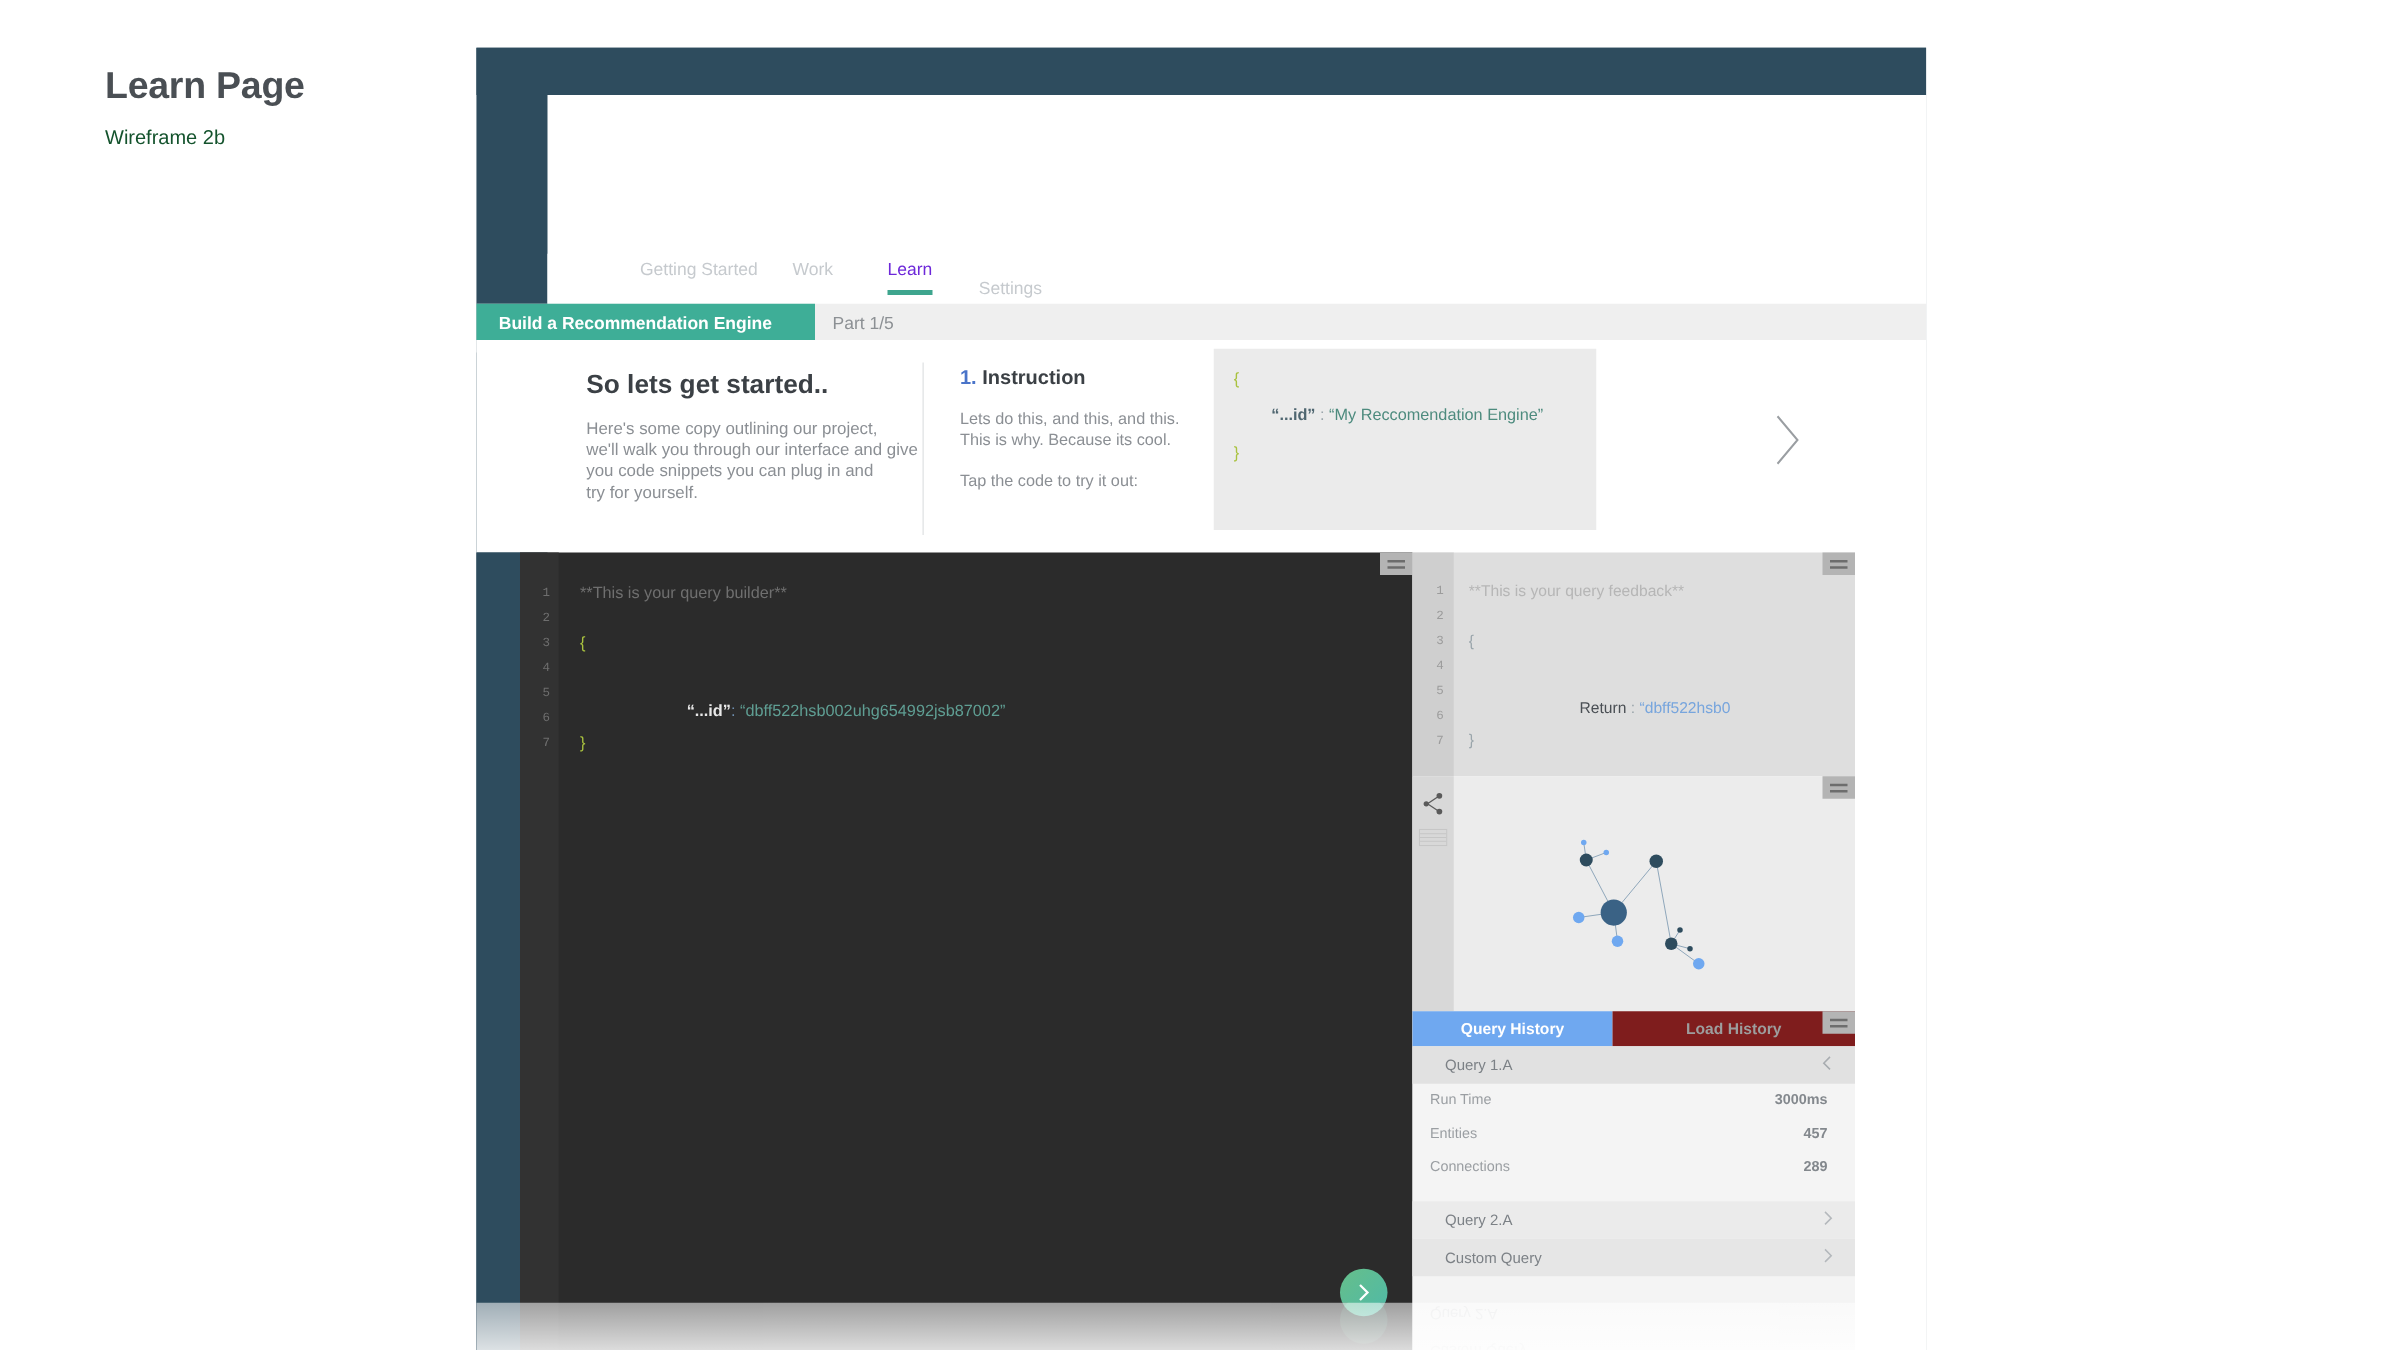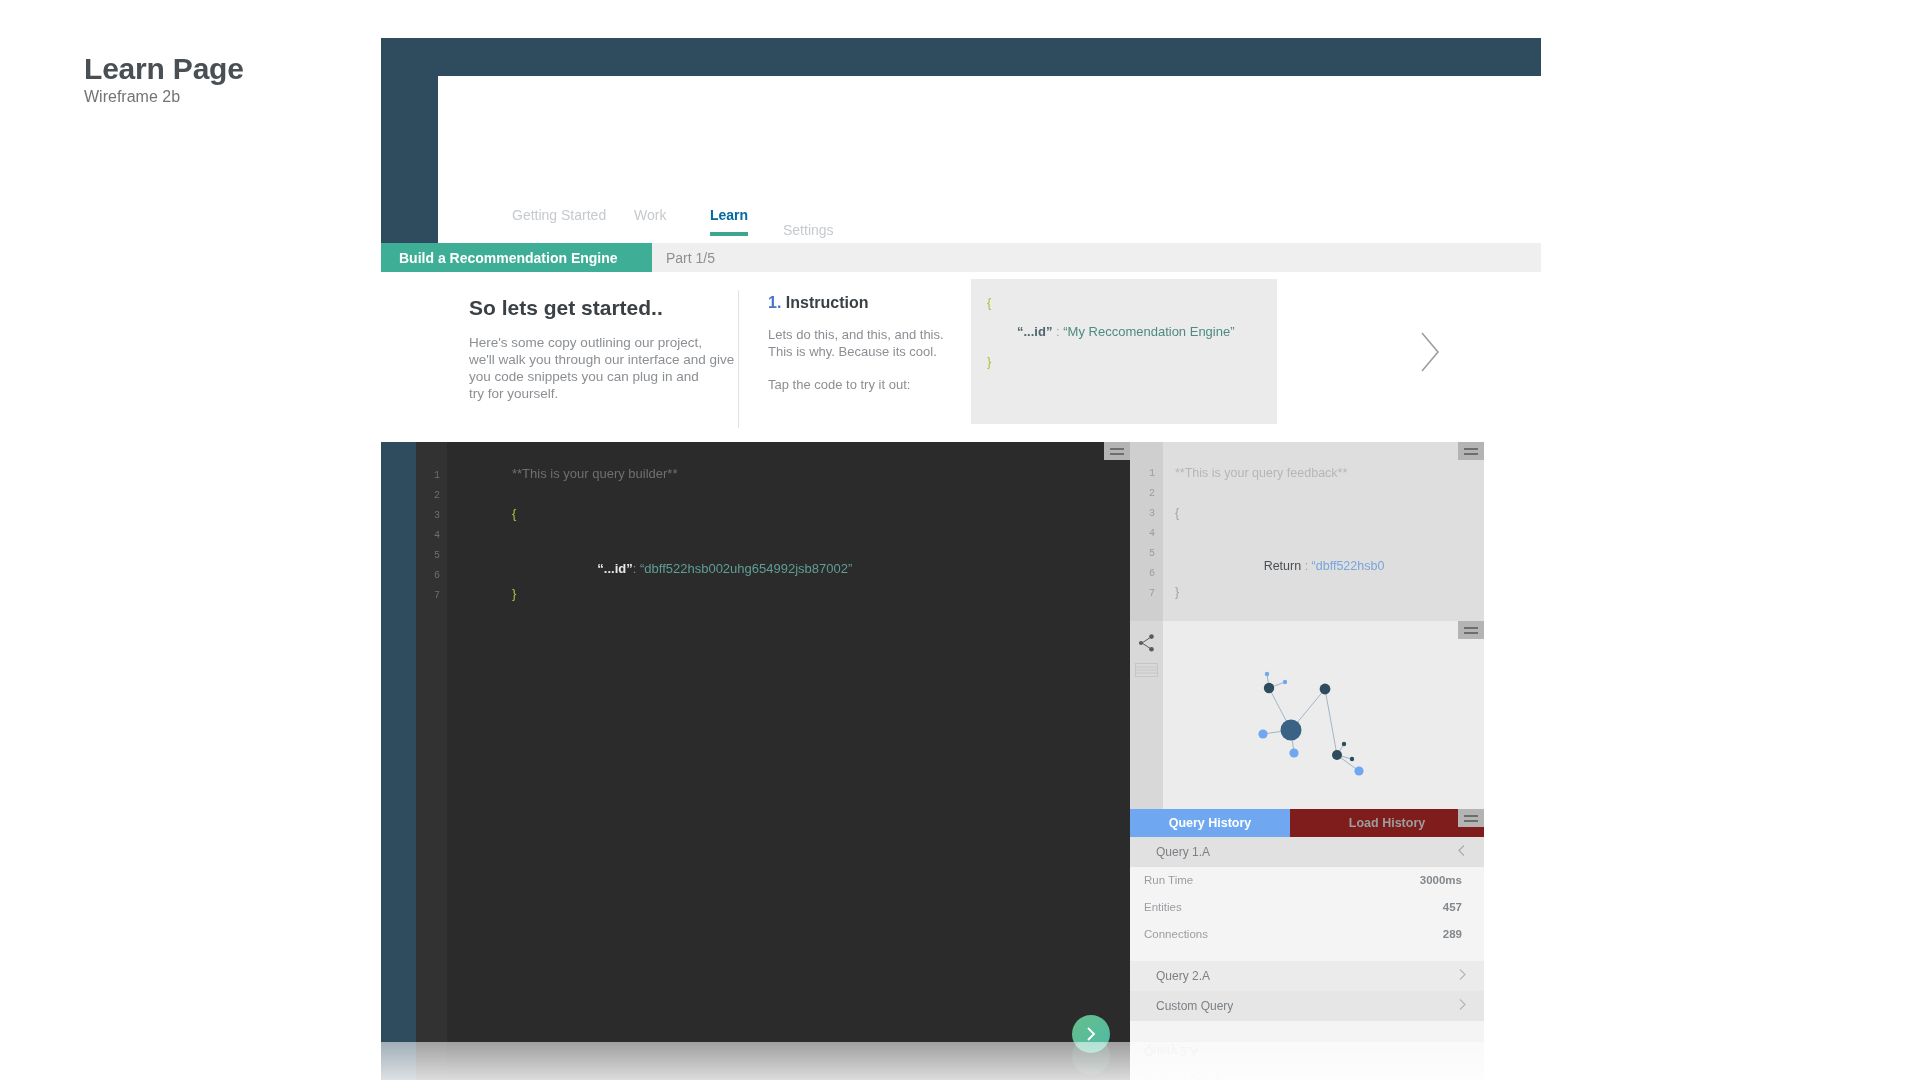--- a/index.html
+++ b/index.html
@@ -9,21 +9,21 @@
     font-family: "Liberation Sans", sans-serif;
     overflow: hidden;
   }
 
   
   .caption { position: absolute; left: 84px; top: 52px; }
   .caption-title {
     font-size: 30px; font-weight: bold; color: #4a4f54; letter-spacing: -0.2px;
   }
   .caption-sub {
-    font-size: 16px; color: #737373; margin-top: 2px; font-weight: normal;
+    font-size: 16px; color: #14532d; margin-top: 16px; font-weight: normal;
   }
 
   
   .app-window {
     position: absolute; left: 381px; top: 38px;
     width: 1160px; height: 1042px;
     overflow: hidden;
   }
 
   
@@ -57,21 +57,21 @@
 
   
   .tabs {
     position: absolute; left: 0; top: 127px; width: 100%; height: 40px;
     background: #fff;
   }
   .tab {
     position: absolute; top: 4px;
     font-size: 14px; color: #c6cace; cursor: pointer; white-space: nowrap;
   }
-  .tab.active { color: #0369a1; font-weight: bold; }
+  .tab.active { color: #6d28d9; font-weight: normal; }
   .tab.active::after {
     content: ""; position: absolute; left: 0; right: 0; bottom: -13px;
     height: 4px; background: #3ea58e;
   }
   .tab-0 { left: 74px; }
   .tab-1 { left: 196px; }
   .tab-2 { left: 272px; }
   .tab-3 { left: 345px; margin-top: 15px; }
 
   
@@ -161,21 +161,21 @@
   .gutter {
     position: absolute; left: 0; top: 0; width: 31px; height: 100%;
     background: #323232;
   }
   .gutter .ln {
     position: absolute; right: 7px;
     font-size: 10px; color: #6e6e6e;
     font-family: "Liberation Mono", monospace;
   }
   .ed-code { position: absolute; left: 48px; top: 0; }
-  .ed-line { position: absolute; font-size: 13px; white-space: pre; margin-left: 48px; }
+  .ed-line { position: absolute; font-size: 13px; white-space: pre; }
   .ed-comment { color: #6f6f6f; }
   .ed-brace { color: #a9c23f; }
   .ed-key { color: #e8e8e8; font-weight: bold; }
   .ed-colon { color: #6f8fb0; }
   .ed-str { color: #5f9e93; }
 
   .handle {
     position: absolute; width: 26px; height: 18px;
     background: #b4b4b4; cursor: pointer;
     display: flex; flex-direction: column; justify-content: center;

